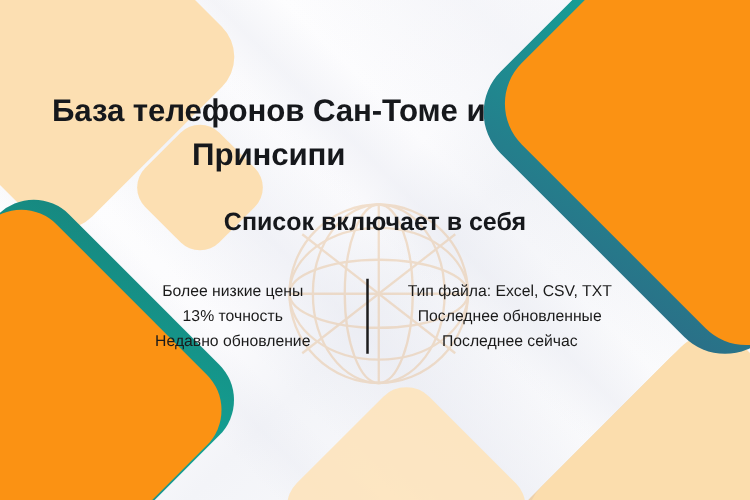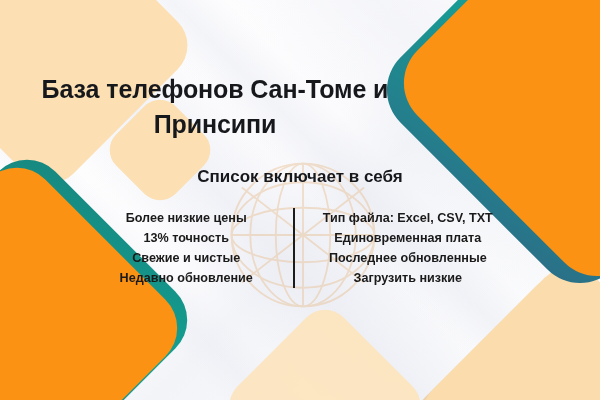--- a/index.html
+++ b/index.html
@@ -121,24 +121,24 @@
     width: 430px;
     text-align: center;
     font-size: 25px;
     line-height: 1.38;
     font-weight: bold;
     color: #16181c;
     margin-top: 72px;
     letter-spacing: -0.1px;
   }
   .subtitle {
-    margin: 0;
+    margin: 12px;
     margin-top: 26px;
     text-align: center;
-    font-size: 17px;
+    font-size: 20px;
     font-weight: bold;
     color: #16181c;
   }
   .lists {
     margin-top: 21px;
     display: flex;
     align-items: stretch;
     justify-content: center;
   }
   .col {
@@ -152,21 +152,20 @@
     width: 1.6px;
     background: #1c1c1c;
     align-self: stretch;
     flex: 0 0 auto;
   }
   .li {
     font-size: 12.6px;
     line-height: 20px;
     color: #1a1a1a;
     white-space: nowrap;
-    font-weight: bold;
   }
 </style>
 </head>
 <body>
 
 <div id="banner">
 
   <div class="bg-layer"></div>
   <div class="diag-band band-d"></div>
   <div class="diag-band band-a"></div>
@@ -204,28 +203,26 @@
 
     <h1 class="title">База телефонов Сан-Томе и Принсипи</h1>
 
     <div class="subtitle">Список включает в себя</div>
 
     <div class="lists">
 
       <div class="col col-left">
         <div class="li">Более низкие цены</div>
         <div class="li">13% точность</div>
-        <div class="li">Свежие и чистые</div>
         <div class="li">Недавно обновление</div>
       </div>
 
       <div class="divider"></div>
 
       <div class="col col-right">
         <div class="li">Тип файла: Excel, CSV, TXT</div>
-        <div class="li">Единовременная плата</div>
         <div class="li">Последнее обновленные</div>
-        <div class="li">Загрузить низкие</div>
+        <div class="li">Последнее сейчас</div>
       </div>
 
     </div>
   </div>
 </div>
 
 </body></html>

